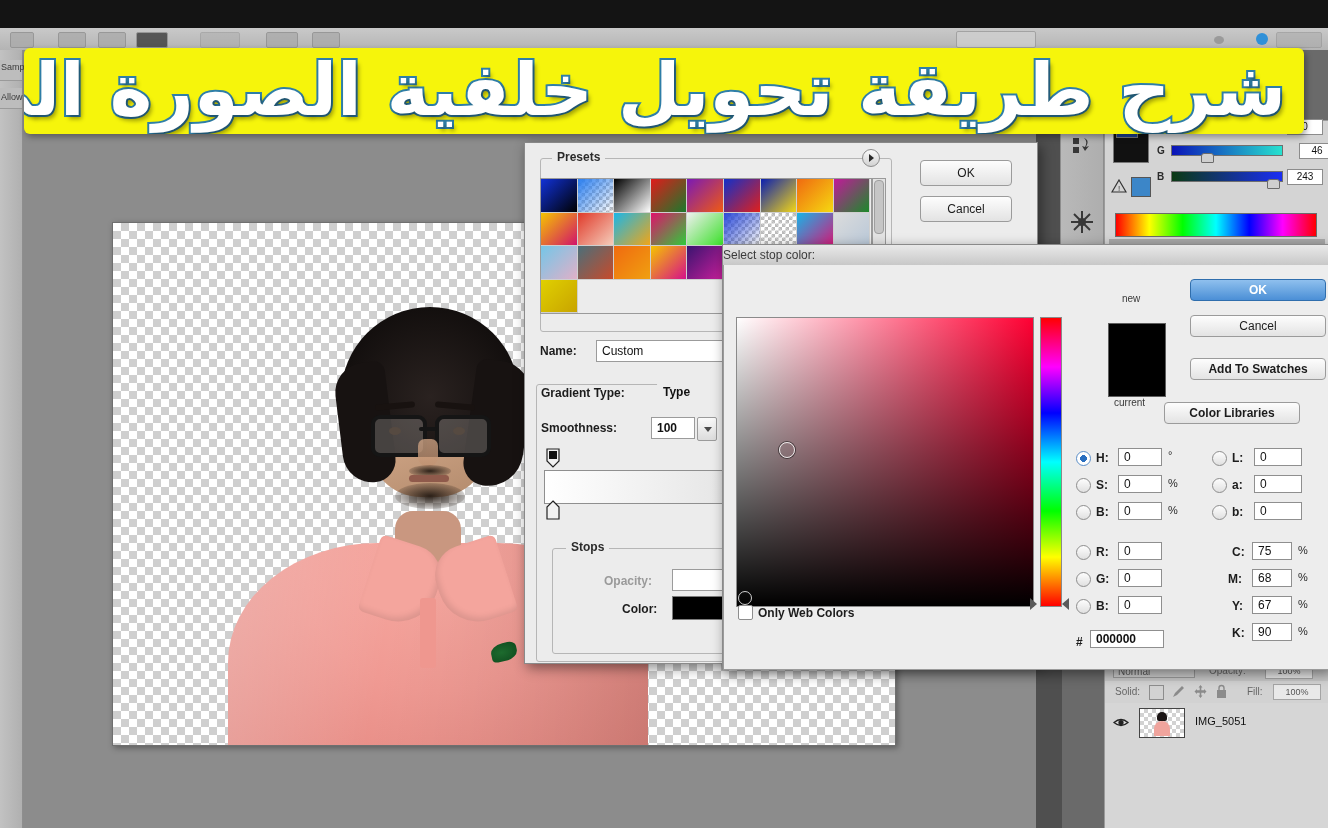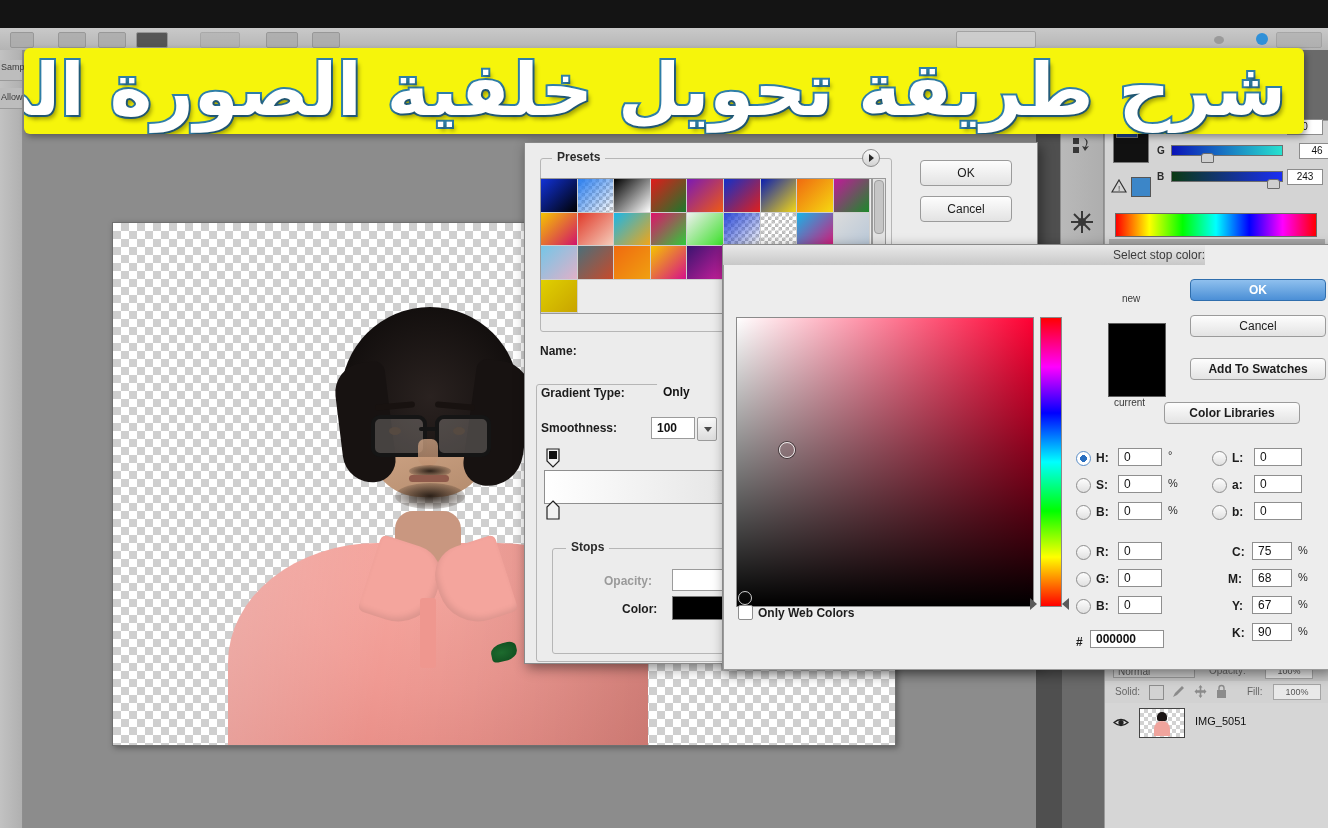--- a/index.html
+++ b/index.html
@@ -134,23 +134,23 @@
   .stepper:after{content:"";position:absolute;left:6px;top:50%;margin-top:-2px;
       border-left:4px solid transparent;border-right:4px solid transparent;border-top:5px solid #4a4a4a;}
   .gradbar{position:absolute;left:544px;top:470px;width:300px;height:32px;border:1px solid #8f8f8f;
       background:linear-gradient(90deg,#ffffff,#e8e8e8 55%,#a9a9a9);}
   .stop-top{position:absolute;left:546px;top:448px;width:14px;height:20px;}
   .stop-bot{position:absolute;left:546px;top:500px;width:14px;height:20px;}
   .swatchbtn{position:absolute;background:#000;border:1px solid #7b7b7b;}
 
   
   #colorPicker{left:722px;top:244px;width:308px;height:424px;background:#ededed;}
-  .cpk-title{position:absolute;left:0;top:0;width:482px;height:20px;
+  .cpk-title{position:absolute;left:0;top:0;width:606px;height:20px;
       background:linear-gradient(#e9e9e9,#c8c8c8);border-bottom:1px solid #a0a0a0;
-      font-size:12px;color:#3b3b3b;text-align:right;line-height:20px;}
+      font-size:12px;color:#3b3b3b;text-align:left;line-height:20px;}
   .cpk-body{position:absolute;left:0;top:20px;width:606px;height:404px;background:#ededed;border:1px solid #9a9a9a;border-top:none;}
   .sv-field{position:absolute;left:12px;top:52px;width:296px;height:288px;border:1px solid #8a8a8a;}
   .sv-base{position:absolute;inset:0;background:linear-gradient(90deg,#fff,#ff0033);}
   .sv-dark{position:absolute;inset:0;background:linear-gradient(180deg,rgba(0,0,0,0),#000);}
   .sv-marker{position:absolute;width:14px;height:14px;border:1.5px solid rgba(255,255,255,.85);border-radius:50%;
       box-shadow:0 0 0 1px rgba(0,0,0,.5);}
   .huestrip{position:absolute;left:316px;top:52px;width:20px;height:288px;border:1px solid #8a8a8a;
       background:linear-gradient(180deg,#ff0000 0%,#ff00ff 17%,#0000ff 33%,#00ffff 50%,#00ff00 67%,#ffff00 83%,#ff0000 100%);}
   .hue-ar{position:absolute;width:0;height:0;border-top:6px solid transparent;border-bottom:6px solid transparent;}
   .chk{position:absolute;width:13px;height:13px;background:#fff;border:1px solid #8d8d8d;border-radius:2px;}
@@ -369,24 +369,25 @@
       <div class="pg-cell" style="background: linear-gradient(135deg, rgb(224, 208, 0) 0%, rgb(200, 164, 0) 100%);"></div>
     </div>
   <div class="presets-scroll">
       <div class="presets-thumb"></div>
     </div>
 
   <div class="btn" style="left:920px;top:160px;width:92px;height:26px;line-height:24px;">OK</div>
   <div class="btn" style="left:920px;top:196px;width:92px;height:26px;line-height:24px;">Cancel</div>
 
   <div class="lab" style="left:540px;top:344px;">Name:</div>
+  <div class="fld" style="left:596px;top:340px;width:230px;height:22px;line-height:20px;">Custom</div>
 
   <div class="ge-group" style="left:536px;top:384px;width:352px;height:276px;"></div>
   <div class="lab" style="left:541px;top:386px;">Gradient Type:</div>
-  <div class="combo" style="left:657px;top:382px;width:94px;height:22px;line-height:20px;background:#ececec;border:none;font-weight:bold;">Only</div>
+  <div class="combo" style="left:657px;top:382px;width:94px;height:22px;line-height:20px;background:#ececec;border:none;font-weight:bold;">Type</div>
   <div class="lab" style="left:541px;top:421px;">Smoothness:</div>
   <div class="fld" style="left:651px;top:417px;width:44px;height:22px;line-height:20px;font-weight:bold;">100</div>
   <div class="stepper" style="left:697px;top:417px;height:22px;"></div>
   <div class="lab" style="left:722px;top:421px;">%</div>
 
   <div class="stop-top">
     <svg width="14" height="20" viewBox="0 0 14 20">
         <path d="M1 1 H13 V13 L7 19 L1 13 Z" fill="#f2f2f2" stroke="#222" stroke-width="1.2"></path>
         <rect x="3" y="3" width="8" height="8" fill="#111"></rect>
       </svg>

